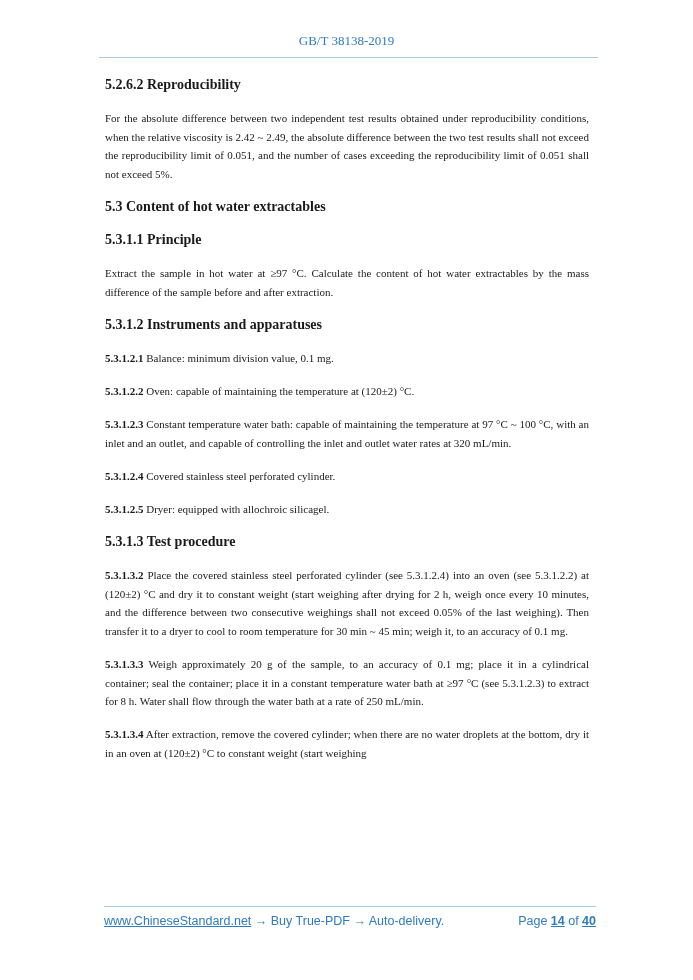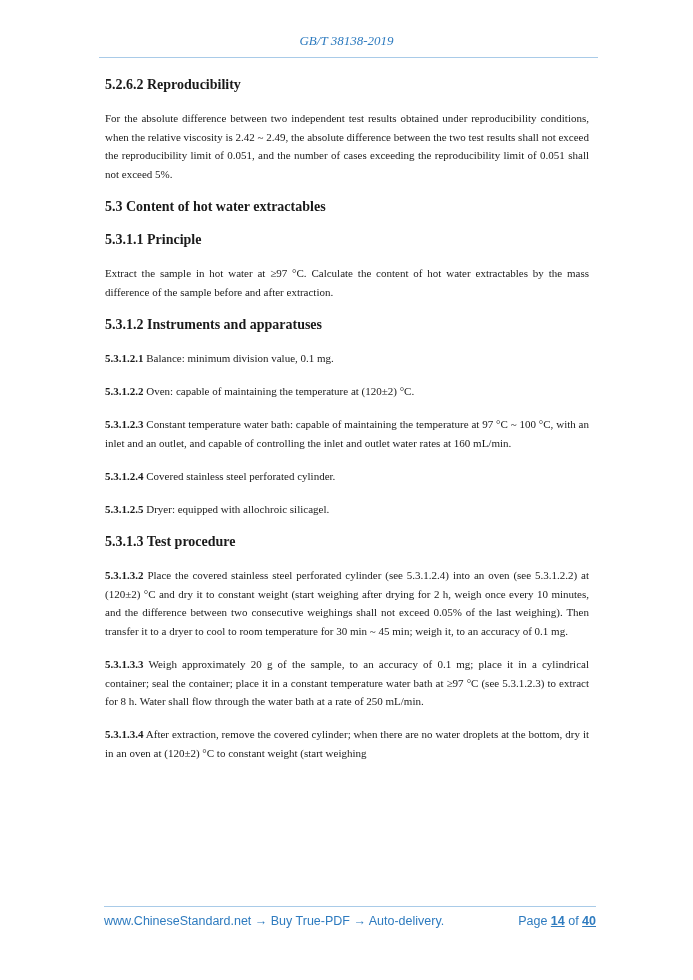--- a/index.html
+++ b/index.html
@@ -16,21 +16,20 @@
     color: #1a1a1a;
   }
   .header-title {
     position: absolute;
     top: 33px;
     left: 0;
     width: 693px;
     text-align: center;
     font-size: 13px;
     color: #2e7bbf;
-    font-style: italic;
   }
   .header-rule {
     position: absolute;
     top: 57px;
     left: 99px;
     width: 499px;
     height: 1px;
     background: #a9cbe8;
   }
   .content {
@@ -68,20 +67,21 @@
     left: 104px;
     width: 492px;
     font-family: "Liberation Sans", "DejaVu Sans", sans-serif;
     font-size: 12.5px;
     color: #2e7bbf;
     display: flex;
     justify-content: space-between;
   }
   .footer a {
     color: #2e7bbf;
+    text-decoration: underline;
   }
   .footer .bold {
     font-weight: bold;
     text-decoration: underline;
   }
 </style>
 </head>
 <body>
 
 <div>
@@ -102,21 +102,21 @@
 
   <div class="heading">5.3.1.2 Instruments and apparatuses</div>
 
   <p class="block">
     <span class="num">5.3.1.2.1</span><span> Balance: minimum division value, 0.1 mg.</span>
   </p>
   <p class="block">
     <span class="num">5.3.1.2.2</span><span> Oven: capable of maintaining the temperature at (120±2) °C.</span>
   </p>
   <p class="block">
-    <span class="num">5.3.1.2.3</span><span> Constant temperature water bath: capable of maintaining the temperature at 97 °C ~ 100 °C, with an inlet and an outlet, and capable of controlling the inlet and outlet water rates at 160 mL/min.</span>
+    <span class="num">5.3.1.2.3</span><span> Constant temperature water bath: capable of maintaining the temperature at 97 °C ~ 100 °C, with an inlet and an outlet, and capable of controlling the inlet and outlet water rates at 320 mL/min.</span>
   </p>
   <p class="block">
     <span class="num">5.3.1.2.4</span><span> Covered stainless steel perforated cylinder.</span>
   </p>
   <p class="block">
     <span class="num">5.3.1.2.5</span><span> Dryer: equipped with allochroic silicagel.</span>
   </p>
 
   <div class="heading">5.3.1.3 Test procedure</div>
 

